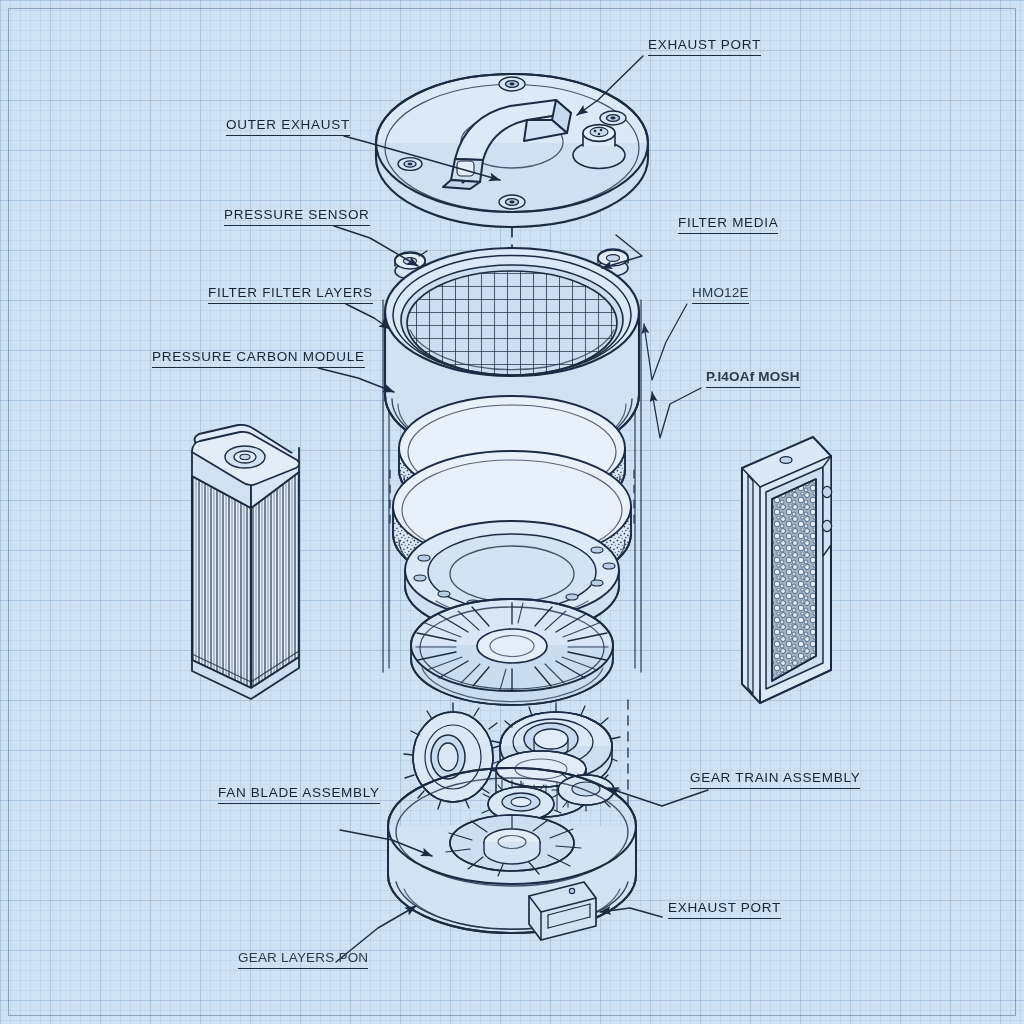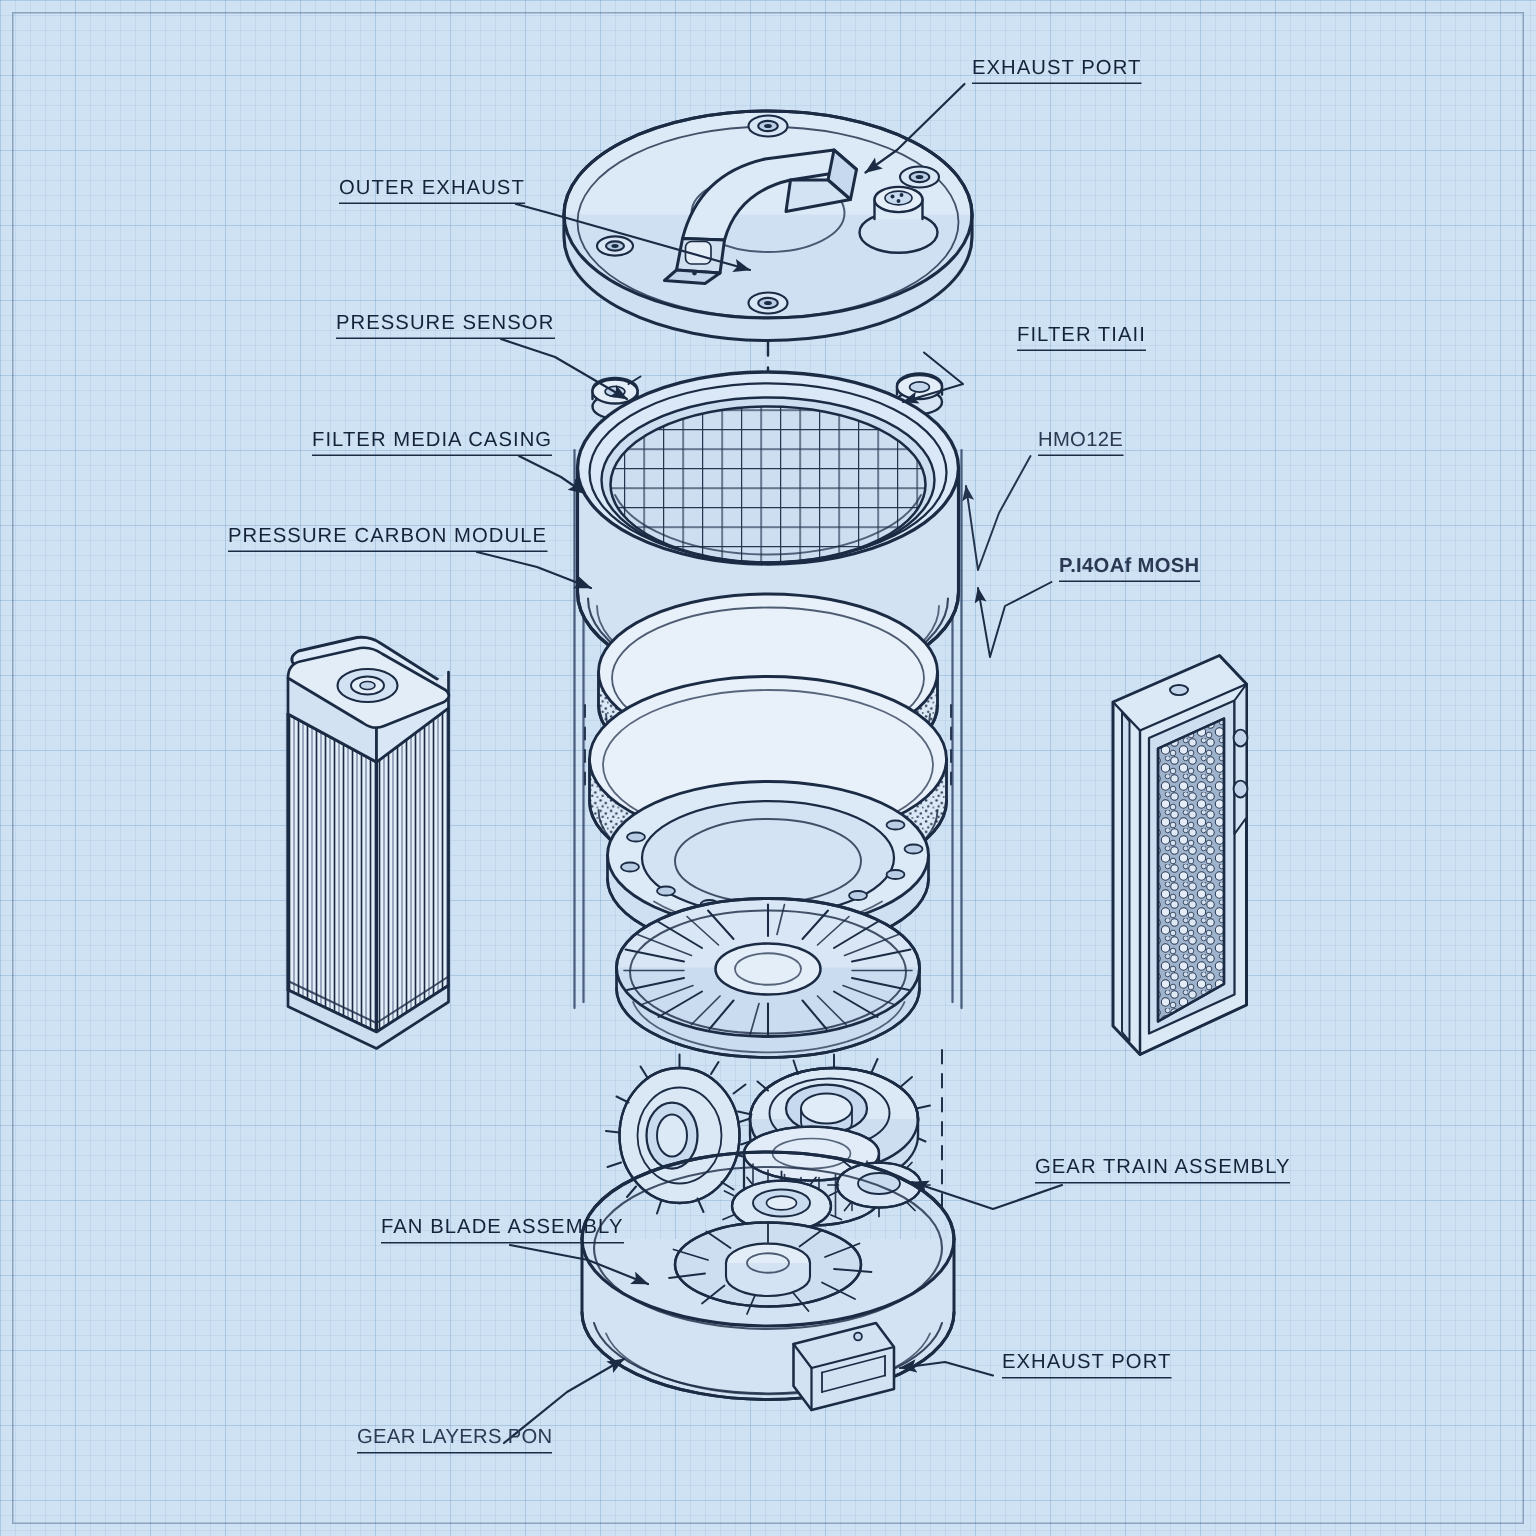--- a/index.html
+++ b/index.html
@@ -472,23 +472,23 @@
         <path d="M340 830 L392 840 L432 856" marker-end="url(#arrowhead)"></path>
         <path d="M662 917 L630 908 L600 912" marker-end="url(#arrowhead)"></path>
         <path d="M336 962 L378 928 L416 906" marker-end="url(#arrowhead)"></path>
       </g>
     </g>
   </svg>
 
   <div class="lbl" style="left:648px; top:38px;">EXHAUST PORT</div>
   <div class="lbl" style="left:226px; top:118px;">OUTER EXHAUST</div>
   <div class="lbl" style="left:224px; top:208px;">PRESSURE SENSOR</div>
-  <div class="lbl" style="left:678px; top:216px;">FILTER TIAII</div>
-  <div class="lbl" style="left:208px; top:286px;">FILTER MEDIA CASING</div>
+  <div class="lbl" style="left:678px; top:216px;">FILTER MEDIA</div>
+  <div class="lbl" style="left:208px; top:286px;">FILTER FILTER LAYERS</div>
   <div class="lbl garbled" style="left:692px; top:286px;">HMO12E</div>
   <div class="lbl" style="left:152px; top:350px;">PRESSURE CARBON MODULE</div>
   <div class="lbl garbled" style="left:706px; top:370px;font-weight:bold;">P.I4OAf MOSH</div>
   <div class="lbl" style="left:690px; top:771px;">GEAR TRAIN ASSEMBLY</div>
-  <div class="lbl" style="left:218px; top:811px;margin-left:36px;">FAN BLADE ASSEMBLY</div>
+  <div class="lbl" style="left:218px; top:786px;">FAN BLADE ASSEMBLY</div>
   <div class="lbl" style="left:668px; top:901px;">EXHAUST PORT</div>
   <div class="lbl garbled" style="left:238px; top:951px;">GEAR LAYERS PON</div>
 
 </div>
 
 </body></html>

